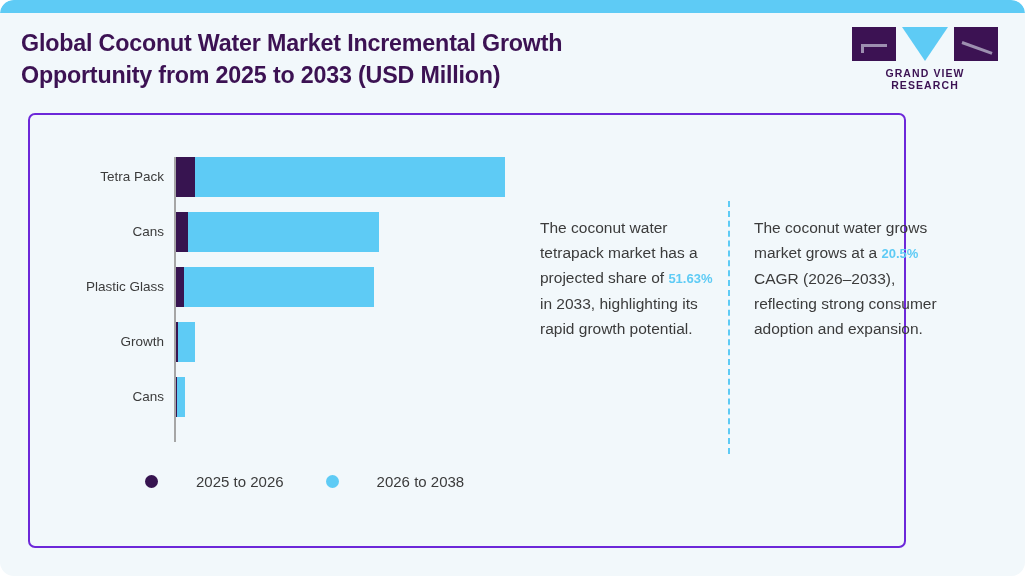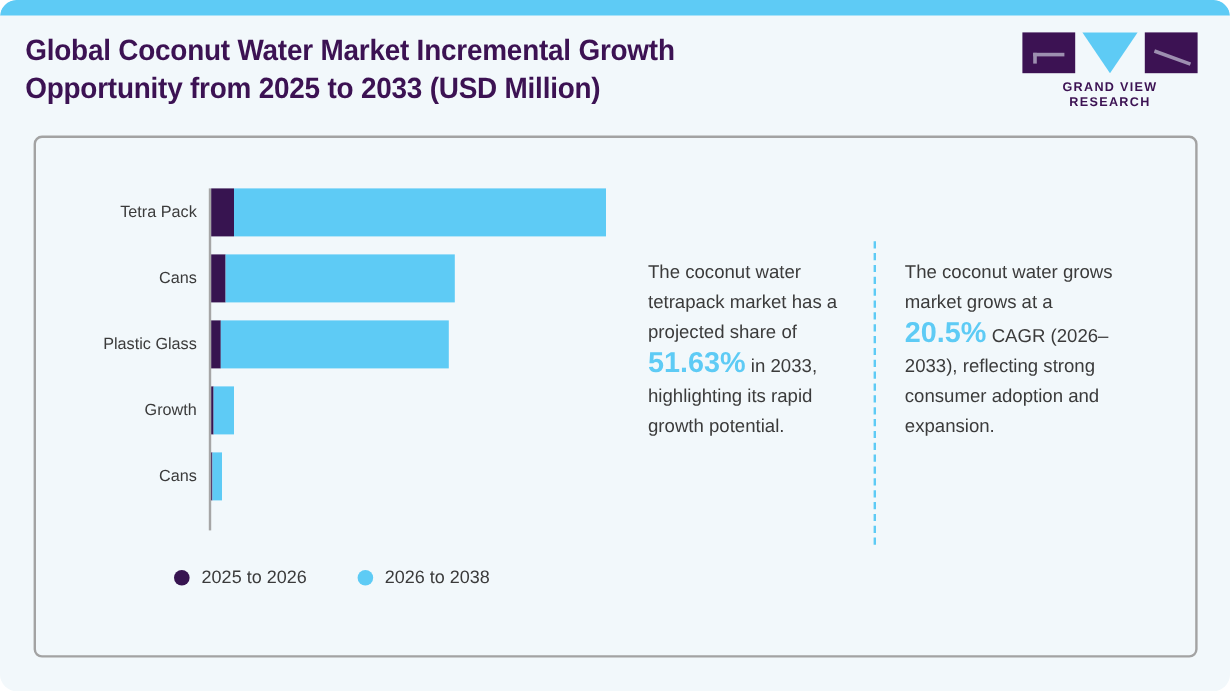--- a/index.html
+++ b/index.html
@@ -132,24 +132,24 @@
     font-weight: bold;
     letter-spacing: 1.1px;
     color: #3c1253;
   }
 
   
   #panel {
     position: absolute;
     left: 28px;
     top: 113px;
-    width: 970px;
+    width: 878px;
     height: 435px;
     box-sizing: border-box;
-    border: 2px solid #a3a3a3;
+    border: 2px solid #6d28d9;
     border-radius: 7px;
     background: #f2f8fb;
   }
 
   
   #chart {
     position: absolute;
     left: 0;
     top: 0;
     width: 510px;
@@ -213,36 +213,37 @@
   .legend-dot {
     width: 13px;
     height: 13px;
     border-radius: 50%;
     margin-right: 10px;
   }
   .legend-label {
     font-size: 15px;
     color: #3b3b3b;
     white-space: nowrap;
+    margin-left: 28px;
   }
 
   
   .callout {
     position: absolute;
     top: 100px;
     font-size: 15.5px;
     line-height: 25px;
     color: #3b3b3b;
   }
   #callout-1 { left: 510px; width: 182px; }
   #callout-2 { left: 724px; width: 190px; }
   .hl {
     color: #5ecbf5;
     font-weight: bold;
-    font-size: 24px;
+    font-size: 13px;
   }
 
   #divider {
     position: absolute;
     left: 698px;
     top: 86px;
     width: 0;
     height: 253px;
     border-left: 2px dashed #5ecbf5;
   }

